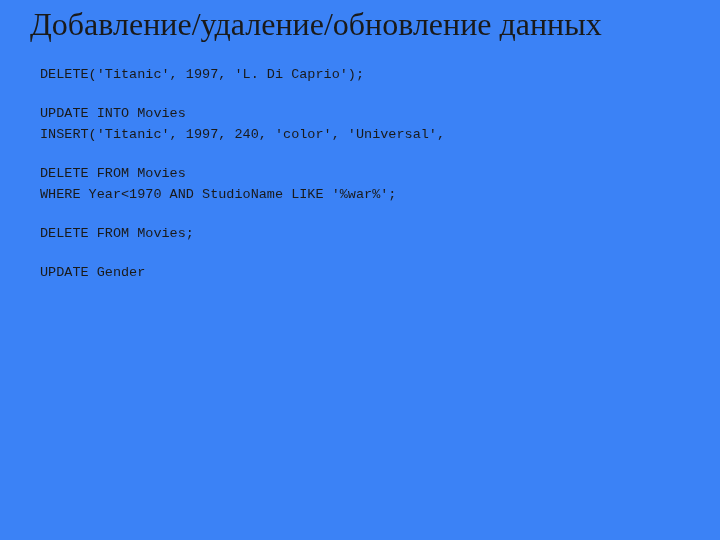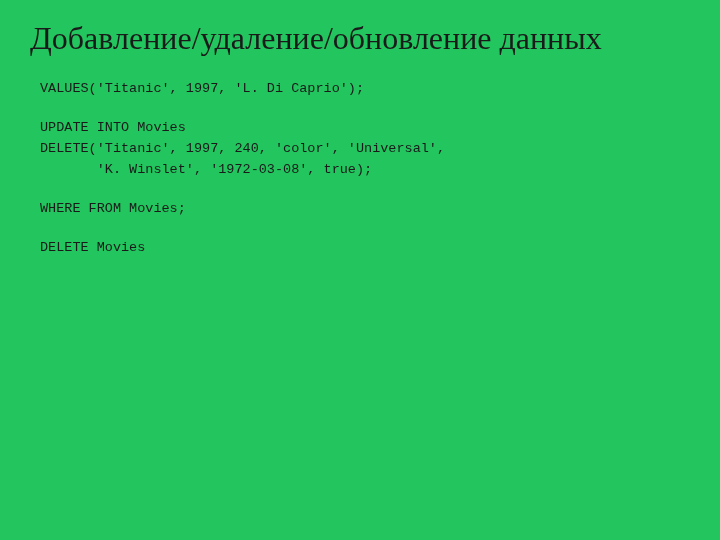--- a/index.html
+++ b/index.html
@@ -12,22 +12,22 @@
       background: #ffffff;
       width: 720px;
       height: 540px;
       font-family: Georgia, 'Times New Roman', serif;
       overflow: hidden;
     }
 
     .page {
       width: 720px;
       height: 540px;
-      background: #22c55e;
-      padding: 20px 30px;
+      background: #3b82f6;
+      padding: 6px 30px;
     }
 
     .title {
       font-size: 32px;
       font-weight: normal;
       color: #1a1a1a;
       margin-bottom: 22px;
       font-family: Georgia, serif;
     }
 
@@ -50,32 +50,35 @@
   </style>
 </head>
 <body>
 
 <div class="page">
   <h1 class="title">Добавление/удаление/обновление данных</h1>
 
   <div class="code-block">
 
     <div class="section">
-      <span class="code-line">VALUES('Titanic', 1997, 'L. Di Caprio');</span>
+      <span class="code-line">DELETE('Titanic', 1997, 'L. Di Caprio');</span>
     </div>
 
     <div class="section">
       <span class="code-line">UPDATE INTO Movies</span>
-      <span class="code-line">DELETE('Titanic', 1997, 240, 'color', 'Universal',</span>
-      <span class="code-line">       'K. Winslet', '1972-03-08', true);</span>
-    </div>
-
-
-    <div class="section">
-      <span class="code-line">WHERE FROM Movies;</span>
+      <span class="code-line">INSERT('Titanic', 1997, 240, 'color', 'Universal',</span>
     </div>
 
     <div class="section">
-      <span class="code-line">DELETE Movies</span>
+      <span class="code-line">DELETE FROM Movies</span>
+      <span class="code-line">WHERE Year&lt;1970 AND StudioName LIKE '%war%';</span>
+    </div>
+
+    <div class="section">
+      <span class="code-line">DELETE FROM Movies;</span>
+    </div>
+
+    <div class="section">
+      <span class="code-line">UPDATE Gender</span>
     </div>
 
   </div>
 </div>
 
 </body></html>

